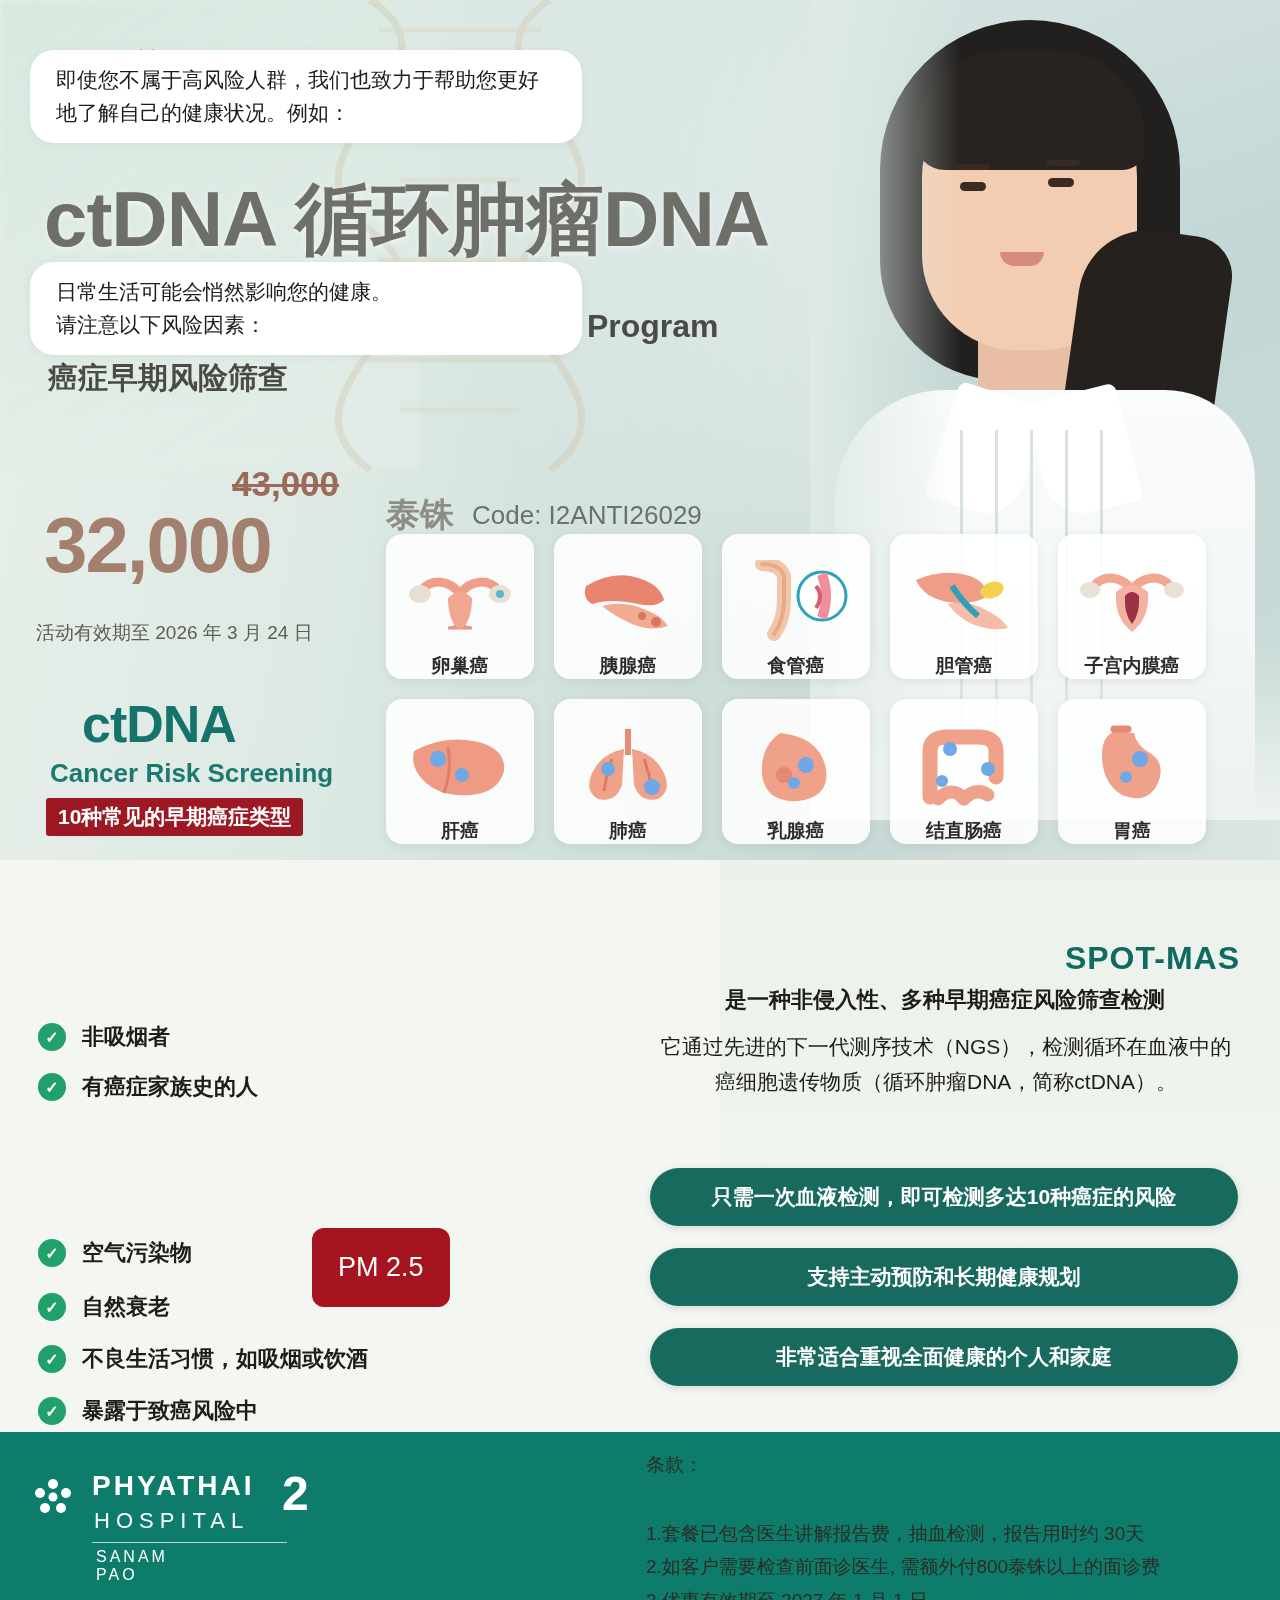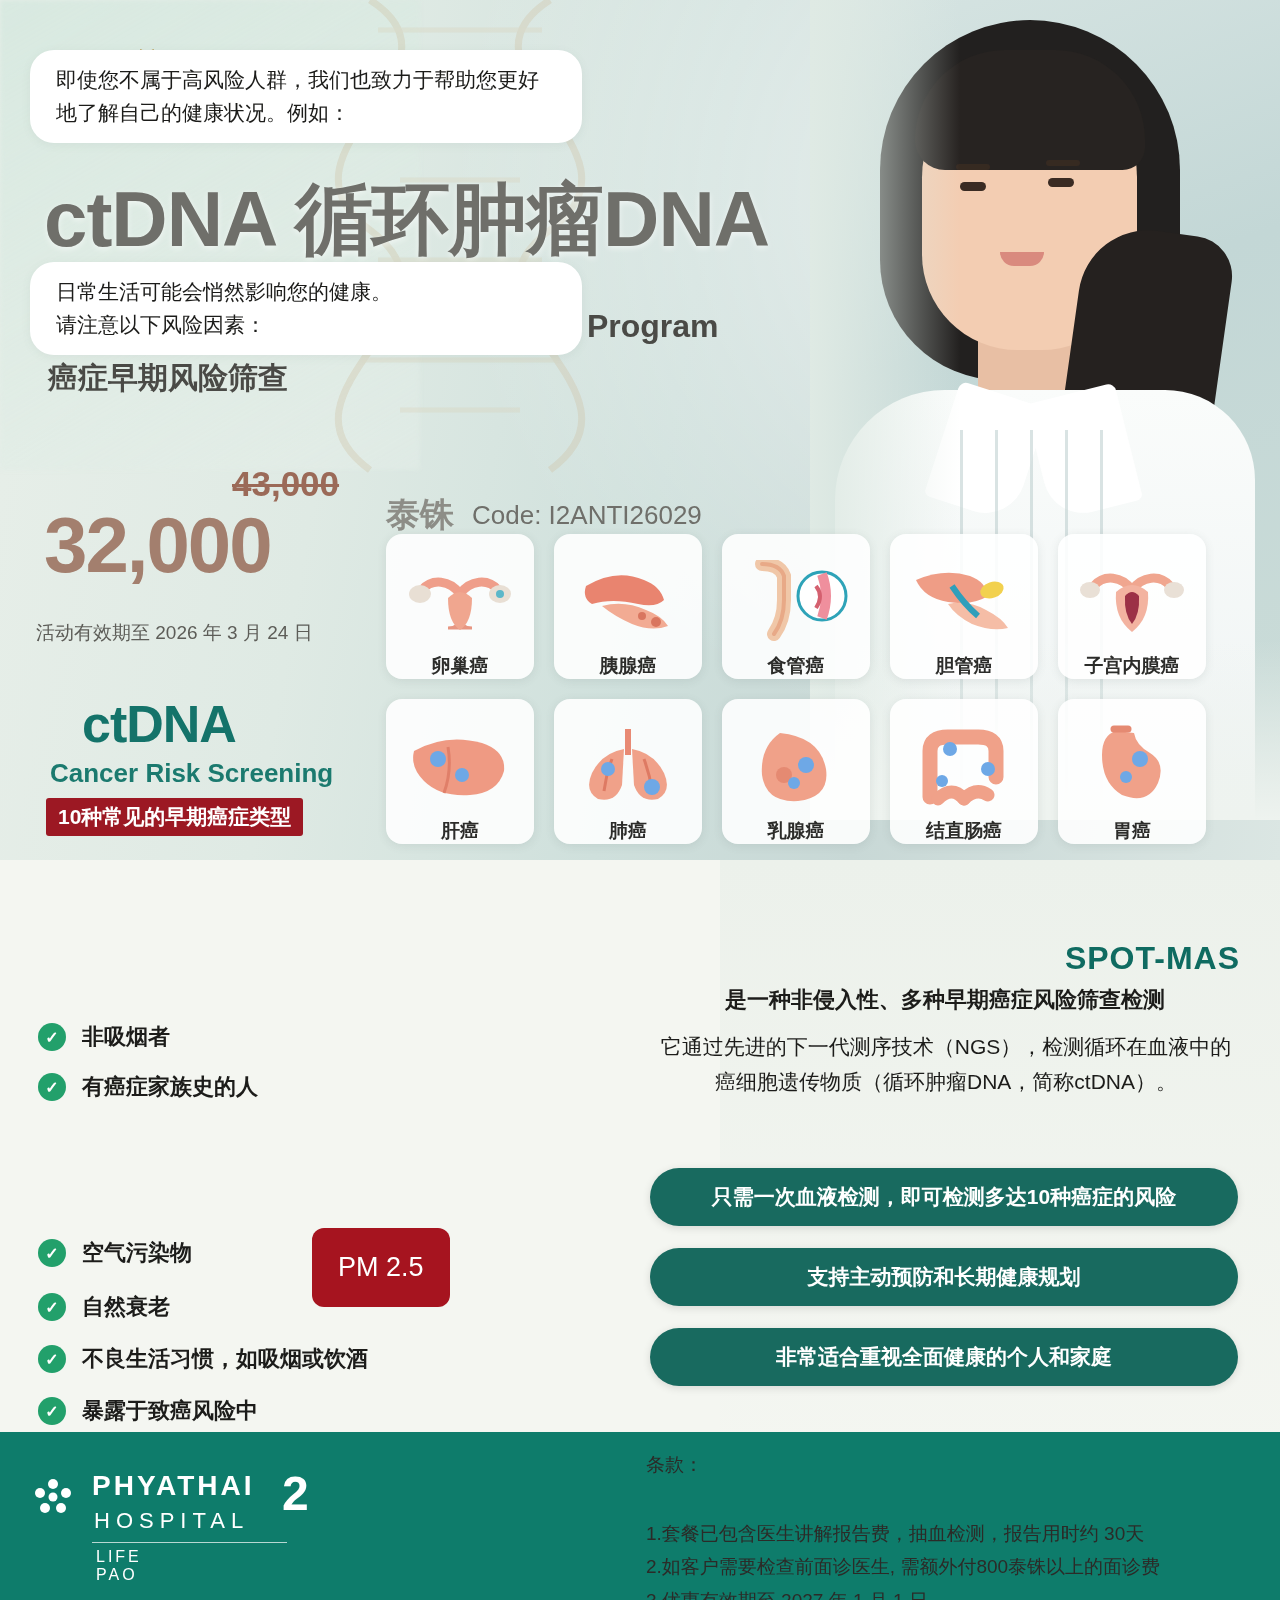--- a/index.html
+++ b/index.html
@@ -515,21 +515,21 @@
             <circle cx="15" cy="34" r="5"></circle>
             <circle cx="10" cy="19" r="5"></circle>
             <circle cx="23" cy="23" r="4.5"></circle>
           </g>
         </svg>
       </div>
       <div class="fl-name">PHYATHAI</div>
       <div class="fl-rule"></div>
       <div class="fl-hosp">HOSPITAL</div>
       <div class="fl-two">2</div>
-      <div class="fl-sanam">LIFE PAO</div>
+      <div class="fl-sanam">SANAM PAO</div>
     </div>
   </div>
 
   <div class="terms-title">条款：</div>
   <ul class="terms-list">
     <li>1.套餐已包含医生讲解报告费，抽血检测，报告用时约 30天</li>
     <li>2.如客户需要检查前面诊医生, 需额外付800泰铢以上的面诊费</li>
     <li>3.优惠有效期至 2027 年 1 月 1 日</li>
   </ul>
 

